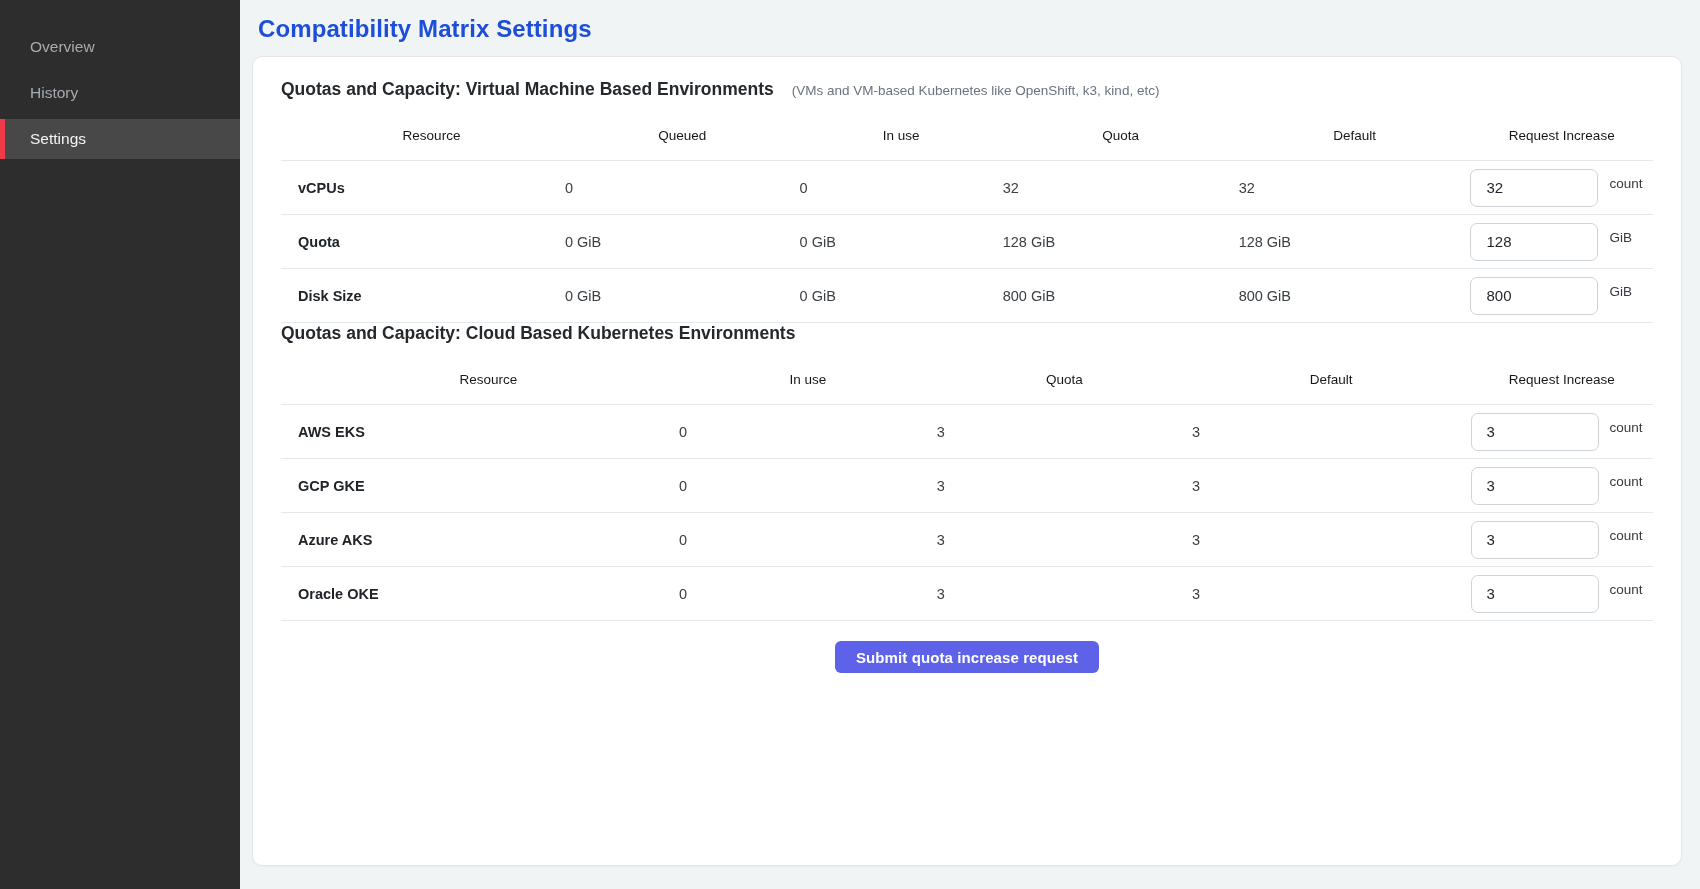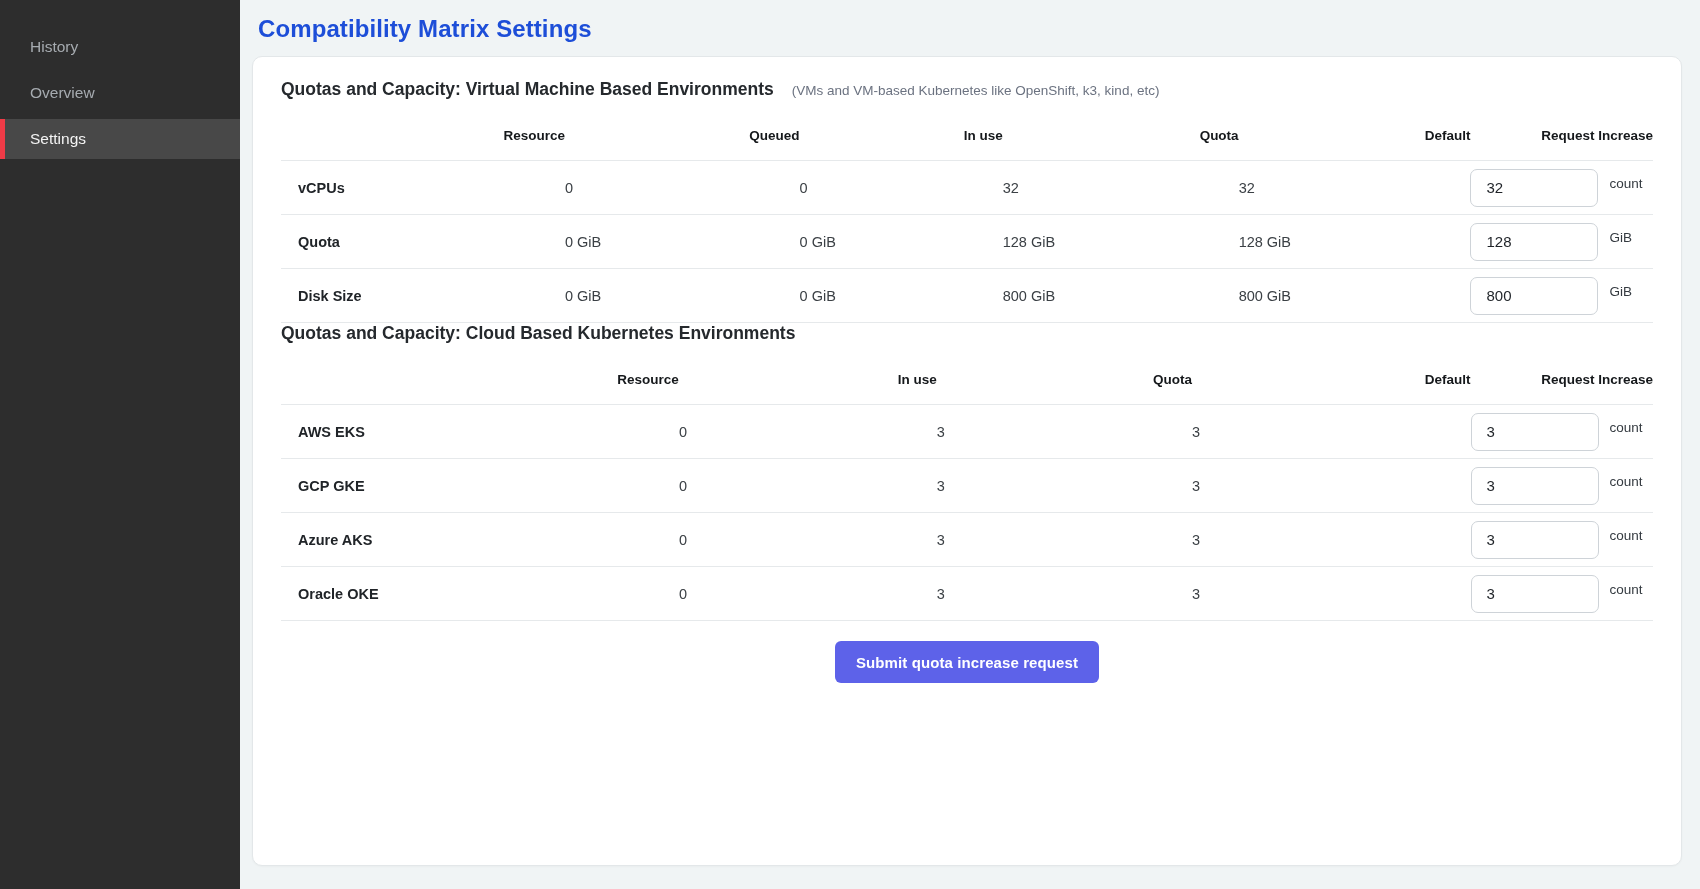--- a/index.html
+++ b/index.html
@@ -27,42 +27,42 @@
   .page-title{font-size:24px;font-weight:bold;color:#1d4ed8;letter-spacing:.1px;}
 
   .card{background:#fff;border:1px solid var(--card-border);border-radius:10px;padding:22px 28px 20px 28px;height:810px;box-shadow:0 1px 2px rgba(0,0,0,.03);}
 
   .section-heading{display:flex;align-items:baseline;gap:18px;margin-bottom:24px;}
   .section:nth-child(2) .section-heading{}
   .section-title{font-size:17.5px;font-weight:bold;color:#25292d;}
   .section-subtitle{font-size:13.5px;color:#6b7280;}
 
   table.quota-table{width:100%;border-collapse:collapse;table-layout:fixed;}
-  .quota-table th{text-align:right;font-size:13.5px;font-weight:bold;color:#15181b;padding:4px 0 17px 0;border-bottom:1px solid var(--row-border);}
+  .quota-table th{text-align:center;font-size:13.5px;font-weight:normal;color:#15181b;padding:4px 0 17px 0;border-bottom:1px solid var(--row-border);}
   .quota-table th:first-child{padding-left:17px;}
   .quota-table td{height:54px;vertical-align:middle;font-size:14.5px;color:#3b4045;border-bottom:1px solid var(--row-border);}
   .quota-table td.resource-cell{font-weight:bold;color:#202428;padding-left:17px;}
   .request-wrap{display:flex;align-items:center;gap:11px;}
   .request-input{width:128px;height:38px;border:1px solid #ced3d8;border-radius:7px;font-size:15px;color:#1f2328;padding:0 10px 0 15px;font-family:inherit;background:#fff;outline:none;}
   .unit-label{font-size:13.5px;color:#343a40;transform:translateY(-4px);white-space:nowrap;}
 
   .button-row{display:flex;justify-content:center;margin-top:20px;}
-  .submit-btn{background:var(--btn-indigo);color:#fff;border:none;border-radius:6px;height:42px;padding:0 21px;font-size:15px;font-weight:bold;font-family:inherit;cursor:pointer;letter-spacing:.1px;}
+  .submit-btn{background:var(--btn-indigo);color:#fff;border:none;border-radius:6px;height:32px;padding:0 21px;font-size:15px;font-weight:bold;font-family:inherit;cursor:pointer;letter-spacing:.1px;}
 </style>
 </head>
 <body>
 
 <div class="app">
 
   <aside class="sidebar">
     <div class="nav-item">
+      <span>Overview</span>
+    </div>
+    <div class="nav-item">
       <span>History</span>
-    </div>
-    <div class="nav-item">
-      <span>Overview</span>
     </div>
     <div class="nav-item active">
       <span>Settings</span>
     </div>
   </aside>
 
   <main class="main">
     <div class="main-header">
       <h1 class="page-title">Compatibility Matrix Settings</h1>
     </div>

